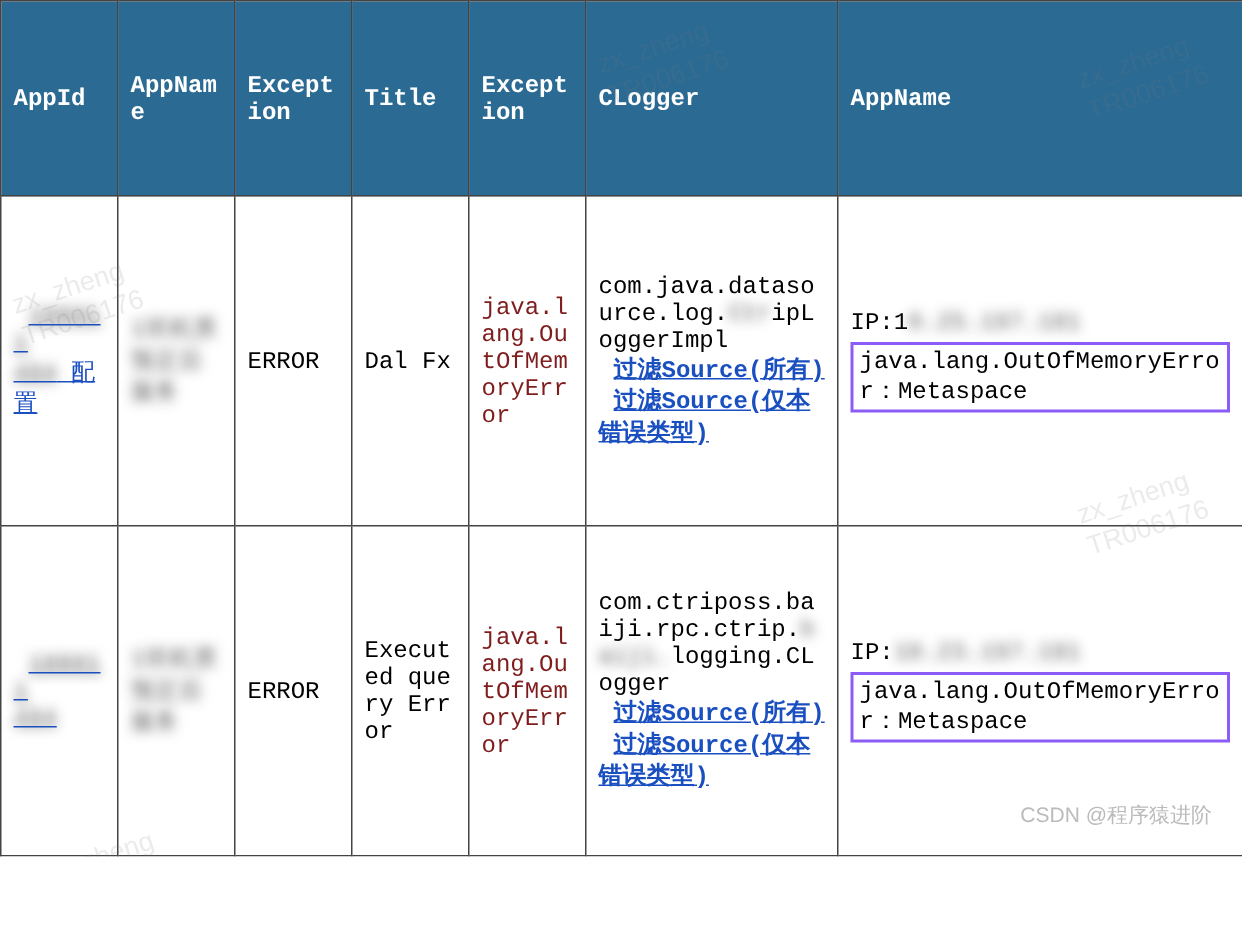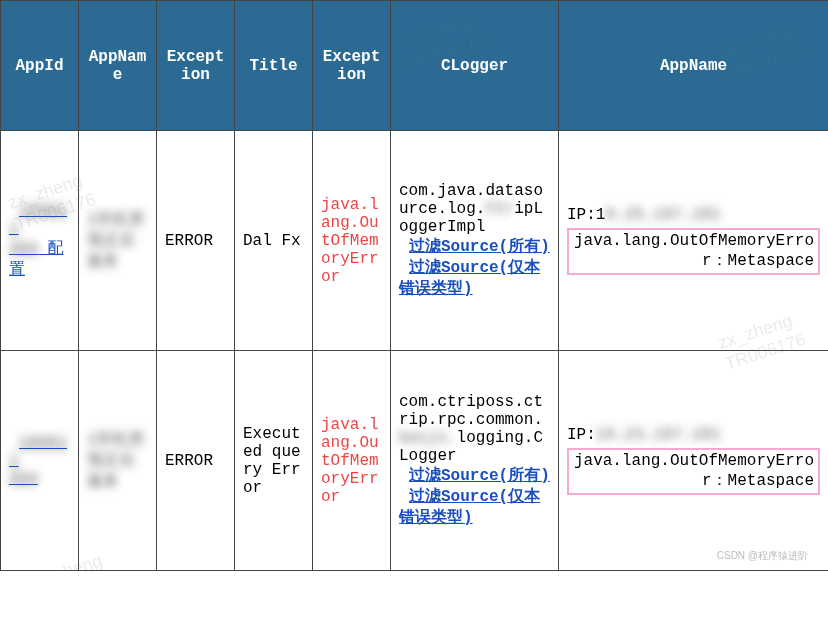--- a/index.html
+++ b/index.html
@@ -23,65 +23,63 @@
     word-wrap: break-word;
     word-break: break-all;
     vertical-align: middle;
     text-align: left;
   }
   th {
     background: #2b6a93;
     color: #fff;
     font-weight: bold;
     height: 130px;
-    text-align: center;
   }
   .col-appid   { width: 78px; }
   .col-appname { width: 78px; }
   .col-errtype { width: 78px; }
   .col-title   { width: 78px; }
   .col-except  { width: 78px; }
   .col-source  { width: 168px; }
   .col-message { width: 270px; }
 
   .link { color: #1a4fc0; text-decoration: underline; cursor: pointer; margin-left: 10px; }
   .link-block { display: inline; font-weight: bold; }
-  .exception-red { color: #ef4444; }
+  .exception-red { color: #7f1d1d; }
   .blur {
     color: transparent;
     text-shadow: 0 0 8px rgba(80,80,80,0.9);
     user-select: none;
   }
   .redbox {
-    border: 2px solid #f9a8d4;
+    border: 2px solid #8b5cf6;
     padding: 2px 4px;
     display: block;
     margin-top: 4px;
-    text-align: right;
   }
   tbody tr { height: 220px; }
   tbody td { background: #fff; }
 
   .watermark {
     position: absolute;
     color: rgba(120,120,120,0.15);
     font-family: Arial, sans-serif;
     font-size: 18px;
     transform: rotate(-18deg);
     pointer-events: none;
     white-space: pre;
     line-height: 1.2;
   }
   .credit {
     position: absolute;
     right: 20px;
-    bottom: 8px;
+    bottom: 18px;
     color: #bbb;
     font-family: Arial, sans-serif;
-    font-size: 10px;
+    font-size: 14px;
   }
 </style>
 </head>
 <body>
 
 <table>
   <colgroup>
     <col class="col-appid">
       <col class="col-appname">
       <col class="col-errtype">
@@ -138,21 +136,21 @@
       </td>
       <td>
         <span class="blur">1班机票预定后服务</span>
       </td>
       <td>ERROR</td>
       <td>Executed query Error</td>
       <td>
         <span class="exception-red">java.lang.OutOfMemoryError</span>
       </td>
       <td>
-        <span><span>com.ctriposs.ctrip.rpc.common.</span><span class="blur">baiji.</span><span>logging.CLogger</span></span><br>
+        <span><span>com.ctriposs.baiji.rpc.ctrip.</span><span class="blur">baiji.</span><span>logging.CLogger</span></span><br>
         <span class="link link-block">过滤Source(所有)</span><br>
         <span class="link link-block">过滤Source(仅本错误类型)</span>
       </td>
       <td>
         <span>IP:</span><span class="blur">10.23.197.181</span>
         <span class="redbox">java.lang.OutOfMemoryError：Metaspace</span>
       </td>
     </tr>
   </tbody>
 </table>

